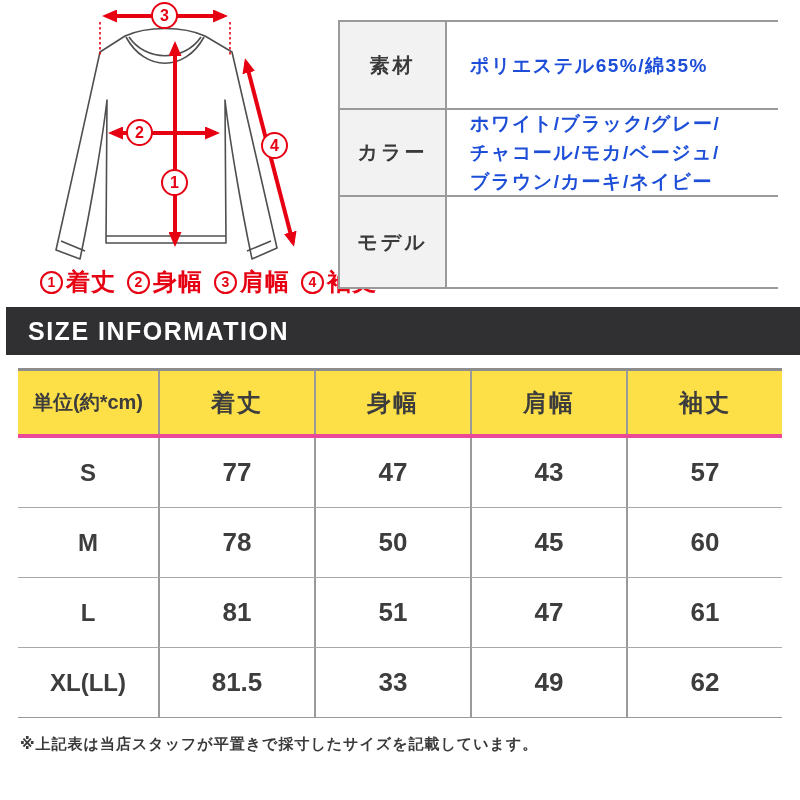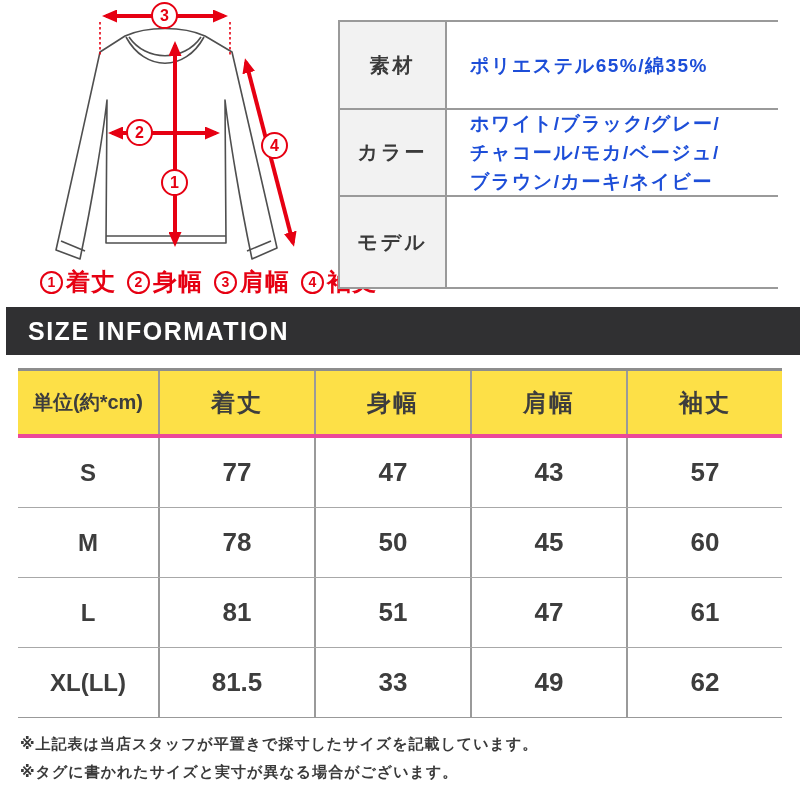--- a/index.html
+++ b/index.html
@@ -198,16 +198,15 @@
       <div class="st-cell c0">XL(LL)</div>
       <div class="st-cell cv">81.5</div>
       <div class="st-cell cv">33</div>
       <div class="st-cell cv">49</div>
       <div class="st-cell cv">62</div>
     </div>
   </div>
 
   <div id="notes">
     <div>※上記表は当店スタッフが平置きで採寸したサイズを記載しています。</div>
-    <div>※タグに書かれたサイズと実寸が異なる場合がございます。</div>
   </div>
 
 </div>
 
 </body></html>

